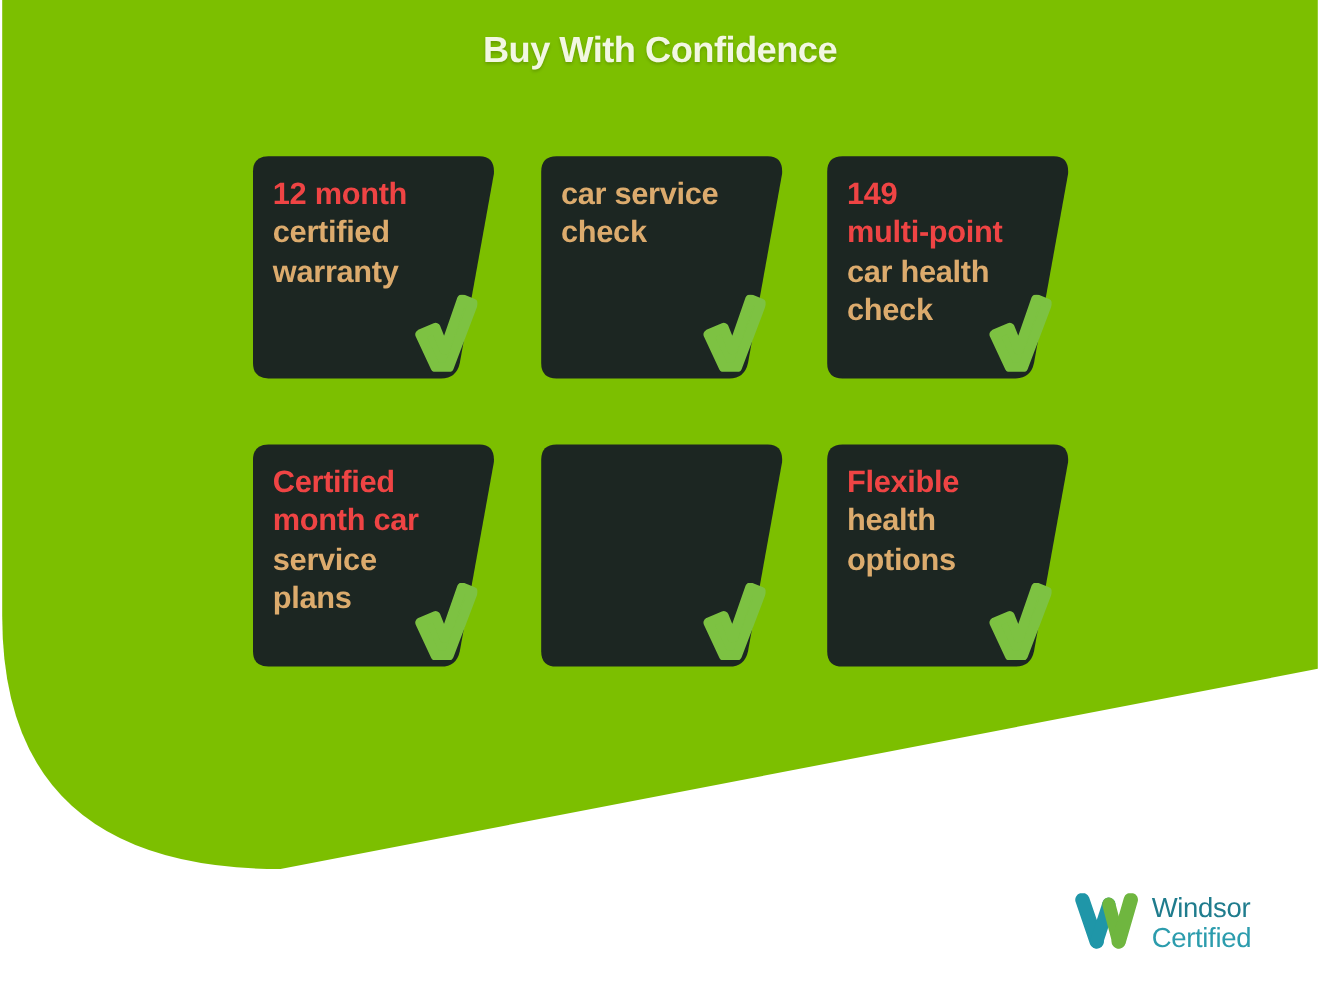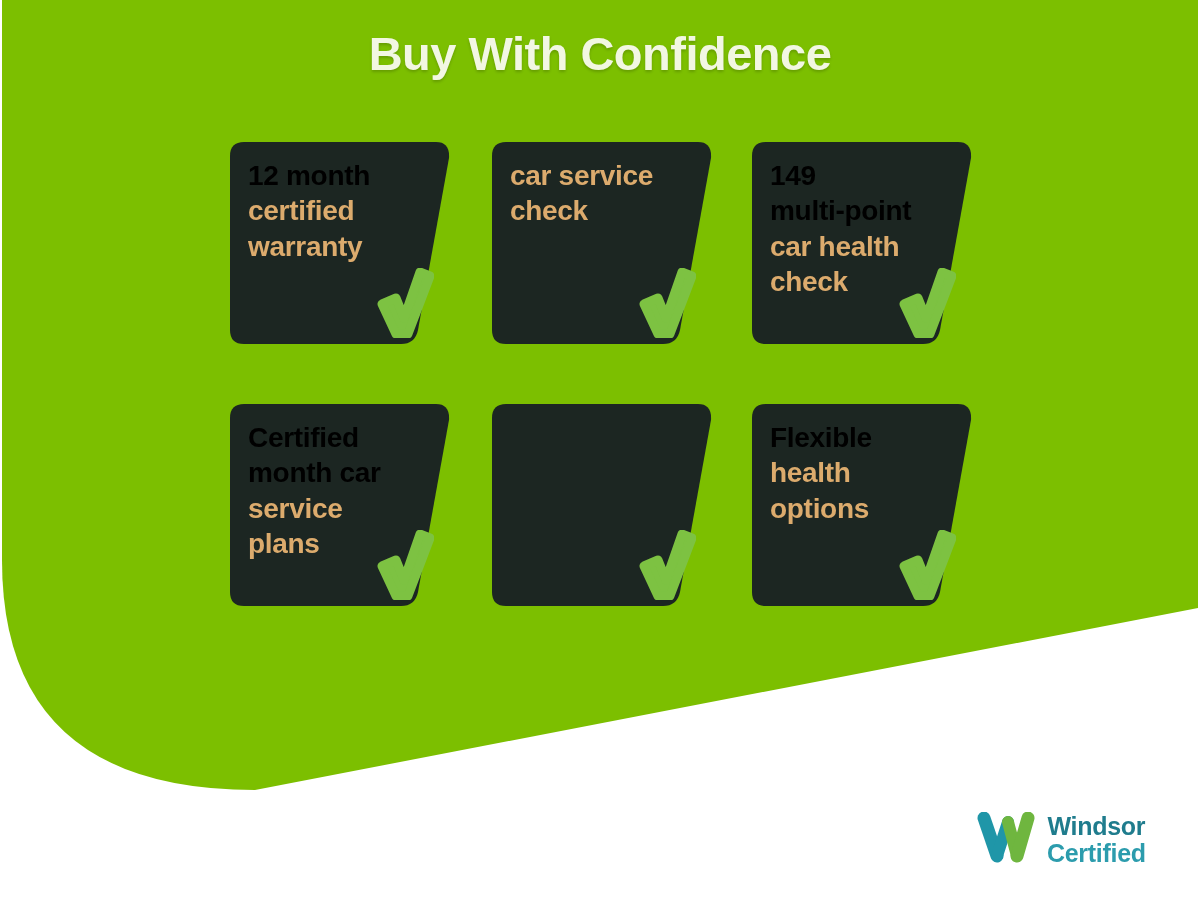--- a/index.html
+++ b/index.html
@@ -26,21 +26,21 @@
   }
   .green-bg svg { display: block; }
 
   
   .page-title {
     position: absolute;
     left: 0;
     top: 26px;
     width: 1200px;
     text-align: center;
-    font-size: 47px;
+    font-size: 33px;
     font-weight: bold;
     letter-spacing: -0.5px;
     color: #f2f7e2;
     text-shadow: 0 2px 3px rgba(0,0,0,0.18);
   }
 
   
   .cards {
     position: absolute;
     left: 228px;
@@ -59,21 +59,21 @@
   .card-text {
     position: absolute;
     left: 20px;
     top: 18px;
     width: 190px;
     font-size: 28px;
     font-weight: bold;
     line-height: 1.26;
     letter-spacing: -0.3px;
   }
-  .line-white { color: #000000; display: block; }
+  .line-white { color: #ef4444; display: block; }
   .line-tan   { color: #dcab6d; display: block; }
 
   .tick {
     position: absolute;
     width: 58px;
     height: 70px;
   }
   .tick svg { display: block; }
 
   
@@ -90,24 +90,23 @@
     left: 975px;
     top: 812px;
     display: flex;
     align-items: center;
     gap: 10px;
   }
   .logo-mark { width: 62px; height: 56px; }
   .logo-mark svg { display: block; }
   .logo-words {
     font-size: 25px;
-    font-weight: bold;
+    font-weight: normal;
     line-height: 1.08;
     letter-spacing: -0.3px;
-    text-align: center;
   }
   .logo-word-1 { color: #1f7c8d; display: block; }
   .logo-word-2 { color: #2c9cad; display: block; }
 </style>
 </head>
 <body>
 
 <div class="stage">
 
   <div class="green-bg">

